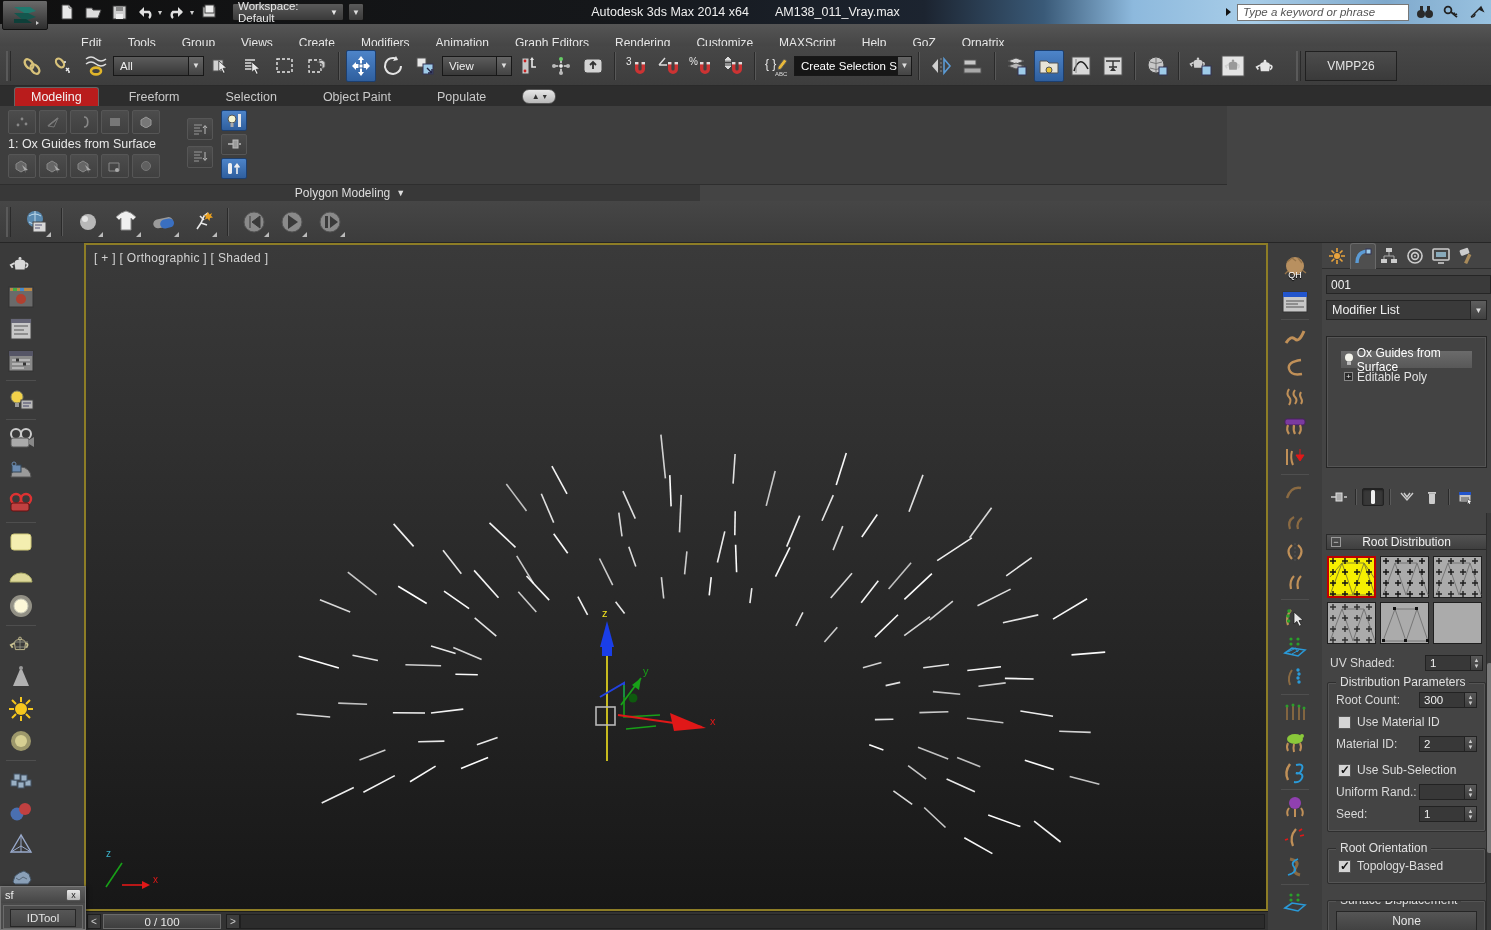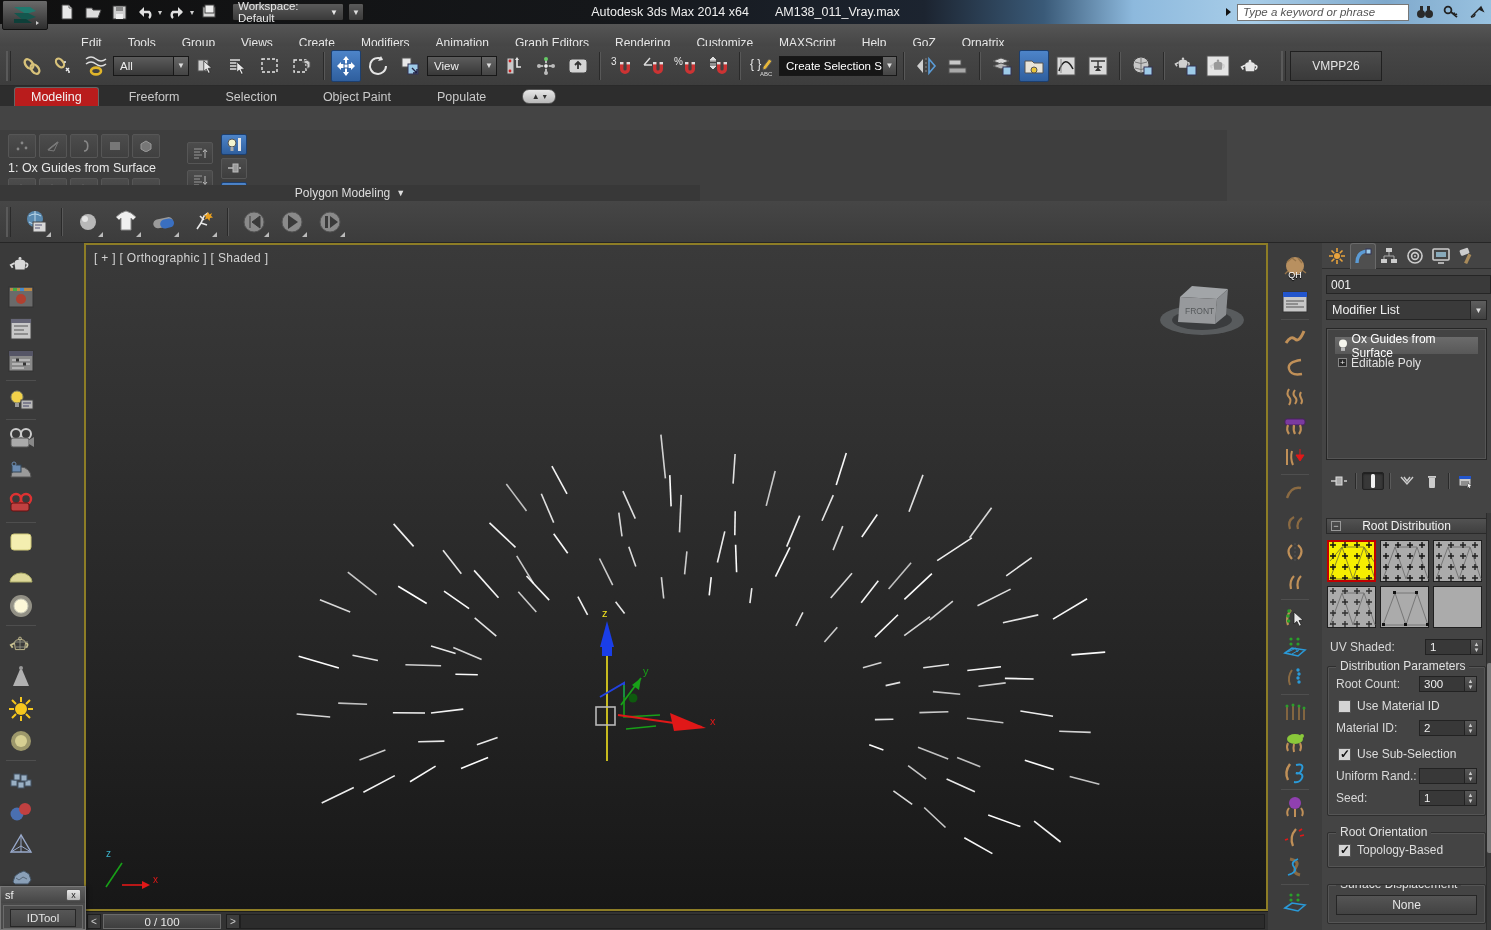--- a/index.html
+++ b/index.html
@@ -55,21 +55,21 @@
   .tb-dd { height:20px; background:linear-gradient(#5c5c5c,#383838); border:1px solid #181818; display:flex; align-items:center; color:#eee; font-size:11.5px; padding-left:6px; flex:none; }
   .tb-dd .arrow-btn { margin-left:auto; width:15px; height:100%; background:linear-gradient(#666,#444); border-left:1px solid #181818; display:flex; align-items:center; justify-content:center; font-size:8px; color:#ddd; }
   .tb-dd.dark { background:#161616; color:#fff; }
   .vmpp-wrap { display:flex; align-items:center; margin-left:14px; flex:none; }
   .vmpp { width:92px; height:30px; background:linear-gradient(#4c4c4c,#3a3a3a); border:1px solid #202020; color:#e4e4e4; font-size:12px; display:flex; align-items:center; justify-content:center; }
   
   .ribbon-tabs { position:absolute; left:0; top:86px; width:1491px; height:20px; background:#2d2d2d; display:flex; align-items:flex-end; padding-left:14px; }
   .rtab { padding:2px 16px; margin-right:14px; color:#c9c9c9; font-size:12.5px; border-radius:3px 3px 0 0; }
   .rtab.active { background:#b91c1c; color:#f2f2f2; border:1px solid #666; border-bottom:none; }
   .ribbon-min { width:34px; height:15px; margin-left:6px; margin-bottom:2px; background:linear-gradient(#e8e8e8,#b8b8b8); border:1px solid #555; border-radius:7px; display:flex; align-items:center; justify-content:center; gap:3px; color:#333; font-size:8px; }
-  .ribbon-body { position:absolute; left:0; top:106px; width:1227px; height:79px; background:#3e3e3e; border-bottom:1px solid #2e2e2e;margin-top:24px; }
+  .ribbon-body { position:absolute; left:0; top:106px; width:1227px; height:79px; background:#3e3e3e; border-bottom:1px solid #2e2e2e; }
   .pm-panel { position:absolute; left:8px; top:4px; width:470px; height:71px; display:flex; }
   .pm-left { width:165px; }
   .pm-row { display:flex; gap:3px; }
   .rbtn { width:28px; height:24px; background:linear-gradient(#4c4c4c,#404040); border:1px solid #565656; border-radius:2px; display:flex; align-items:center; justify-content:center; }
   .pm-text { color:#e8e8e8; font-size:12.5px; margin:3px 0; white-space:nowrap; }
   .pm-mid { display:flex; flex-direction:column; gap:6px; margin-left:14px; margin-top:8px; }
   .rbtn2 { width:26px; height:22px; background:linear-gradient(#4c4c4c,#3e3e3e); border:1px solid #565656; border-radius:2px; display:flex; align-items:center; justify-content:center; }
   .pm-right { display:flex; flex-direction:column; gap:3px; margin-left:8px; margin-top:0; }
   .rbtn3 { width:26px; height:21px; background:linear-gradient(#4c4c4c,#3e3e3e); border:1px solid #565656; border-radius:2px; display:flex; align-items:center; justify-content:center; }
   .rbtn3.blue { background:linear-gradient(#4d84c9,#2f5f9e); border-color:#1d3f6e; }
@@ -101,21 +101,21 @@
   
   .cmdpanel { position:absolute; left:1322px; top:243px; width:169px; height:687px; background:#444; }
   .cp-tabs { display:flex; height:26px; border-bottom:1px solid #2e2e2e; padding-left:2px; }
   .cp-tab { width:26px; height:26px; display:flex; align-items:center; justify-content:center; }
   .cp-tab.active { background:#4f4f4f; border:1px solid #6a6a6a; border-bottom:none; border-radius:3px 3px 0 0; }
   .cp-namerow { display:flex; align-items:center; gap:4px; padding:6px 4px 4px 4px; }
   .cp-name { flex:1; height:19px; background:#3a3a3a; border:1px solid #252525; color:#f0f0f0; font-size:12px; padding:0 4px; }
   .cp-modlist { display:flex; margin:2px 4px 4px 4px; height:20px; background:#3a3a3a; border:1px solid #252525; }
   .cp-modlist .lbl { flex:1; color:#f0f0f0; font-size:12.5px; padding:2px 5px; }
   .cp-modlist .arrow-btn { width:16px; background:linear-gradient(#5e5e5e,#404040); border-left:1px solid #252525; color:#ddd; font-size:8px; display:flex; align-items:center; justify-content:center; }
-  .cp-stack { margin:8px 4px; height:132px; background:#434343; border:1px solid #262626; box-shadow:inset 0 0 0 1px #555; padding:8px; }
+  .cp-stack { margin:16px 4px; height:132px; background:#434343; border:1px solid #262626; box-shadow:inset 0 0 0 1px #555; padding:14px; }
   .stack-row { height:17px; display:flex; align-items:center; gap:4px; padding:0 3px; font-size:12px; color:#e2e2e2; }
   .stack-row.sel { background:linear-gradient(#6b6b6b,#585858); color:#fff; }
   .stack-row.sel .mod-name { margin-left:auto; }
   .plusbox { width:9px; height:9px; background:#2a2a2a; border:1px solid #888; color:#eee; font-size:8px; line-height:7px; text-align:center; }
   .cp-stackbtns { display:flex; align-items:center; gap:3px; padding:4px 6px; }
   .sbtn { width:22px; height:18px; display:flex; align-items:center; justify-content:center; border-radius:2px; }
   .sbtn.pressed { background:#383838; border:1px solid #222; box-shadow:inset 0 1px 2px #1a1a1a; }
   .ssep { width:2px; height:16px; border-left:1px solid #2a2a2a; border-right:1px solid #5a5a5a; margin:0 2px; }
   .rollout-hdr { margin:24px 4px 6px 4px; height:16px; background:linear-gradient(#525252,#3f3f3f); border:1px solid #2a2a2a; display:flex; align-items:center; color:#f2f2f2; font-size:12px; }
   .rollout-hdr .minus { width:10px; height:10px; border:1px solid #999; color:#ddd; font-size:9px; line-height:8px; text-align:center; margin:0 4px; }
@@ -287,21 +287,21 @@
           <circle cx="12" cy="6" r="1" fill="#eee"></circle>
           <circle cx="16" cy="16" r="1" fill="#eee"></circle>
         </svg>
       </div>
     <div class="tbtn">
         <svg width="24" height="22" viewBox="0 0 24 22">
           <path d="M2 4q5-4 10 0t10 0M2 9q5-4 10 0t10 0" fill="none" stroke="#ddd" stroke-width="1.6"></path>
           <ellipse cx="12" cy="16" rx="5" ry="3.4" fill="none" stroke="#e0b52a" stroke-width="2.6"></ellipse>
         </svg>
       </div>
-    <div class="tb-dd" style="width:76px">
+    <div class="tb-dd" style="width:91px">
       <span>All</span>
       <span class="arrow-btn">▼</span>
     </div>
     <div class="tbtn">
         <svg width="20" height="20" viewBox="0 0 20 20">
           <rect x="2" y="4" width="10" height="11" fill="#d0d0d0" stroke="#555"></rect>
           <use href="#sym-cursor" x="6" y="4" width="14" height="14"></use>
         </svg>
       </div>
     <div class="tbtn">
@@ -909,30 +909,20 @@
         <line x1="920.2" y1="330.8" x2="945.7" y2="312.6" stroke="#ffffff" stroke-width="1.6" stroke-opacity="0.89"></line>
         <line x1="967.0" y1="374.1" x2="1001.1" y2="353.8" stroke="#ffffff" stroke-width="1.6" stroke-opacity="0.97"></line>
         <line x1="985.5" y1="409.9" x2="1019.2" y2="407.1" stroke="#ffffff" stroke-width="1.6" stroke-opacity="0.98"></line>
         <line x1="973.2" y1="486.3" x2="1004.7" y2="487.4" stroke="#ffffff" stroke-width="1.6" stroke-opacity="0.80"></line>
         <line x1="983.7" y1="531.5" x2="1013.4" y2="539.3" stroke="#ffffff" stroke-width="1.6" stroke-opacity="0.74"></line>
         <line x1="948.1" y1="576.1" x2="974.6" y2="597.0" stroke="#ffffff" stroke-width="1.6" stroke-opacity="0.94"></line>
       </svg>
 
     <div class="vp-label"><span>[ + ] [ Orthographic ] [ Shaded ]</span></div>
 
-    <div class="viewcube">
-      <svg width="92" height="72" viewBox="0 0 92 72">
-        <ellipse cx="46" cy="53" rx="42" ry="15" fill="#5e6164" opacity=".85"></ellipse>
-        <ellipse cx="46" cy="53" rx="30" ry="10" fill="#3a3c3e"></ellipse>
-        <polygon points="24,30 36,19 72,22 61,32" fill="#a2a5a8"></polygon>
-        <polygon points="61,32 72,22 70,48 59,57" fill="#8b8e91"></polygon>
-        <polygon points="24,30 61,32 59,57 22,55" fill="#97999c"></polygon>
-        <text x="29" y="47" font-size="8.5" fill="#55585a">FRONT</text>
-      </svg>
-    </div>
 
     <svg width="230" height="180" viewBox="580 360 230 180" style="position:absolute;left:496px;top:360px">
       <line x1="605" y1="408" x2="605" y2="516" stroke="#f2e21e" stroke-width="1.6"></line>
       <polygon points="605,376 598,402 612,402" fill="#1a3ee8"></polygon>
       <rect x="600" y="402" width="10" height="9" fill="#1a3ee8"></rect>
       <text x="600" y="372" font-size="11" fill="#f2e21e">z</text>
       <polyline points="598,452 622,438 622,452" fill="none" stroke="#2242e0" stroke-width="2"></polyline>
       <polyline points="622,440 622,472 658,470" fill="none" stroke="#18a018" stroke-width="1.6"></polyline>
       <line x1="619" y1="460" x2="639" y2="433" stroke="#18a018" stroke-width="1.8"></line>
       <polygon points="639,433 630,440 637,445" fill="#18a018"></polygon>

